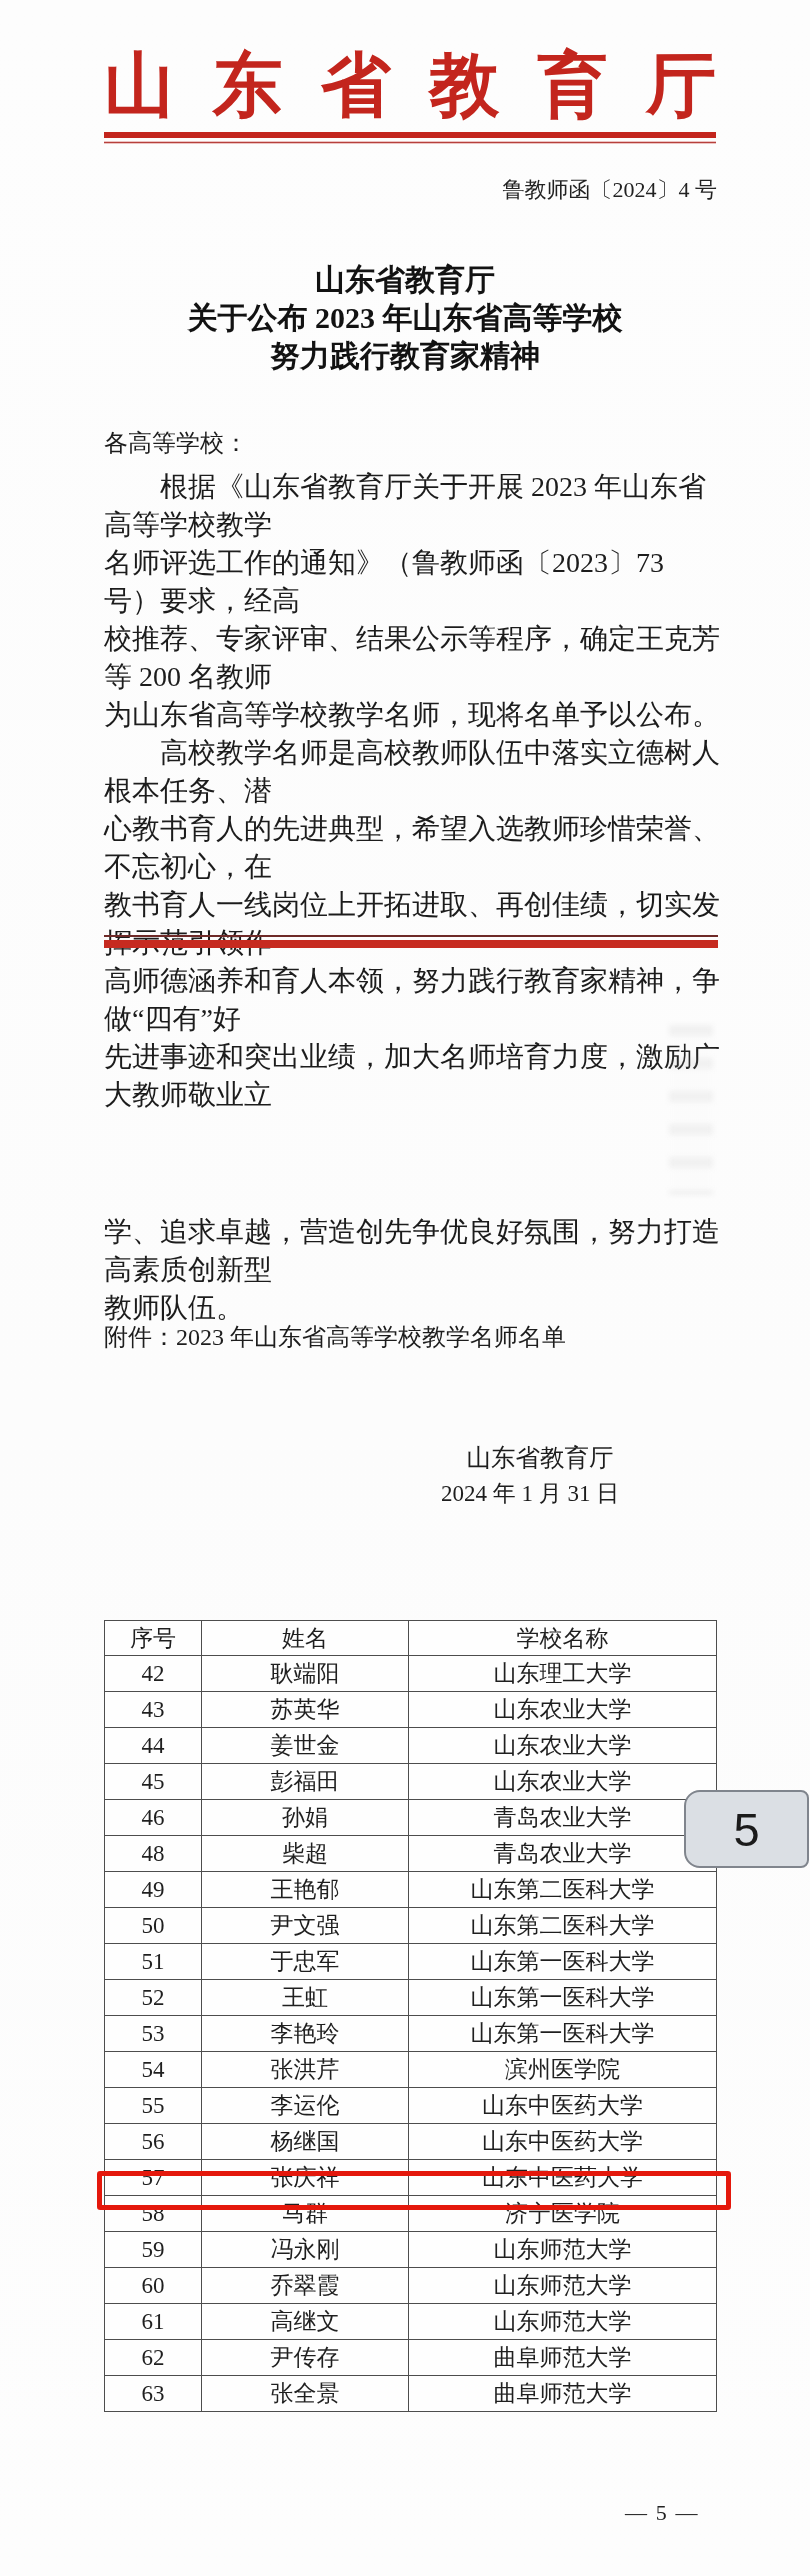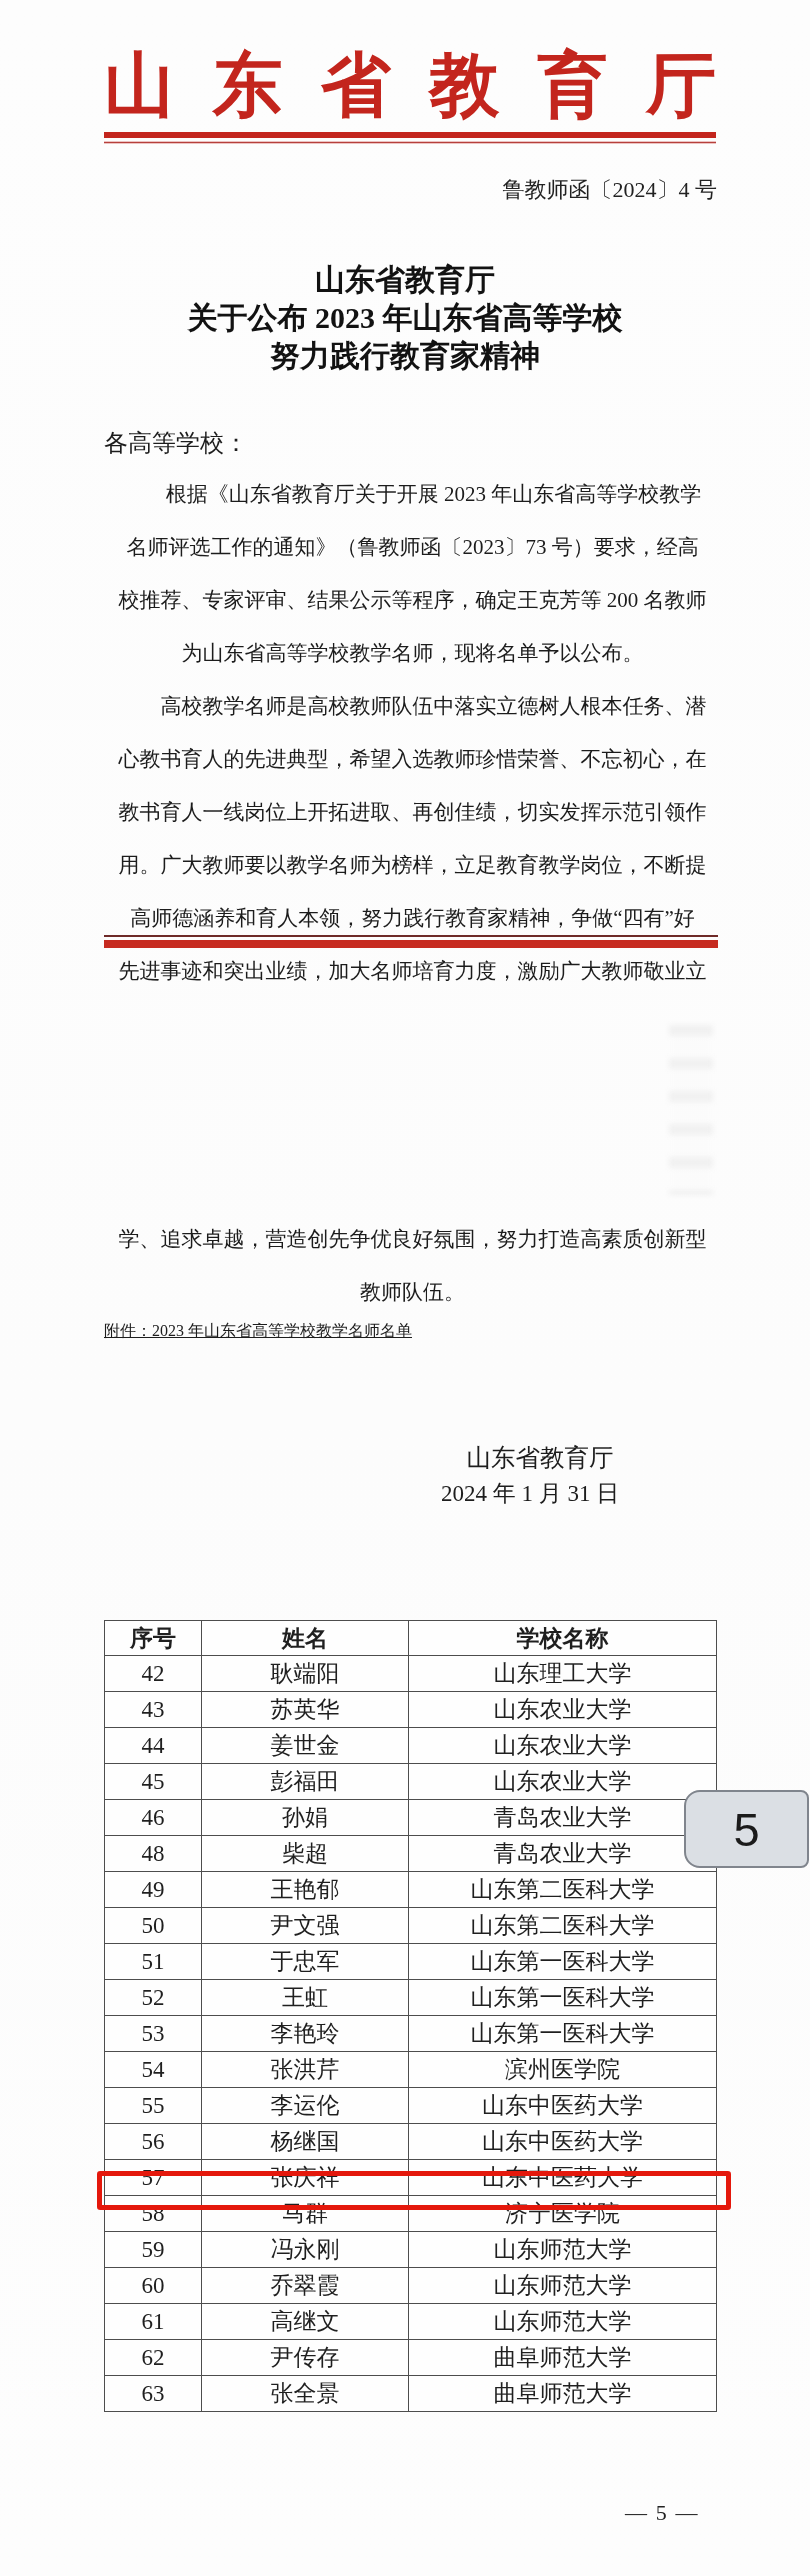--- a/index.html
+++ b/index.html
@@ -19,44 +19,44 @@
   .rule-thin  { position:absolute; left:104px; top:141px; width:612px; height:3.2px;
     background:linear-gradient(180deg,#ecc2c1 0 25%, #b6403c 25% 75%, #ecc2c1 75% 100%); }
   .doc-number { position:absolute; top:175px; right:93px; font-size:22px; color:#222; }
   
   .title-block {
     position:absolute; top:261px; left:0; width:810px;
     text-align:center; font-weight:bold; font-size:30px; line-height:38px; color:#121212;
   }
   
   .salutation { position:absolute; top:427px; left:104px; font-size:24px; }
-  .body-block { position:absolute; left:104px; width:617px; font-size:21px; line-height:53px; color:#1c1c1c;text-align:center; }
+  .body-block { position:absolute; left:104px; width:617px; font-size:28px; line-height:38px; color:#1c1c1c; }
   .body-1 { top:468px; }
   .body-2 { top:1197px;margin-top:16px; }
   .sep-thin  { position:absolute; left:104px; top:935px; width:614px; height:2.4px; background:#6e2a28; }
   .sep-thick { position:absolute; left:104px; top:940px; width:614px; height:8px; background:#c62a20; }
   .artifact {
     position:absolute; left:669px; top:1025px; width:44px; height:170px; opacity:.45;
     background:repeating-linear-gradient(180deg, rgba(170,170,170,.30) 0 11px, rgba(235,235,235,.08) 11px 33px);
     filter:blur(2.4px); pointer-events:none;
   }
-  .attachment { position:absolute; top:1321px; left:104px; font-size:16px;text-decoration:underline; }
+  .attachment { position:absolute; top:1321px; left:104px; font-size:24px; }
   .sig-org  { position:absolute; top:1441px; left:449px; width:182px; text-align:center; font-size:24.5px; }
   .sig-date { position:absolute; top:1478px; left:441px; width:198px; text-align:left; font-size:23px; }
   
   #name-table {
     position:absolute; left:104px; top:1620px; width:612px;
     border-collapse:collapse; table-layout:fixed; background:#fefefe;
   }
   #name-table col.c1 { width:97px; } #name-table col.c2 { width:207px; } #name-table col.c3 { width:308px; }
   #name-table th, #name-table td {
     border:1.6px solid var(--border-gray,#4d4d4d); text-align:center; vertical-align:middle;
     padding:0; font-size:23px; color:#1f1f1f; overflow:hidden; white-space:nowrap;
   }
-  #name-table th { height:34px; font-weight:bold; }
+  #name-table th { height:34px; font-weight:normal; }
   #name-table td { height:35px; }
   
   #highlight-box {
     position:absolute; box-sizing:border-box;
     border:5.5px solid var(--highlight-red,#e4180c); border-radius:3.2px;
     z-index:6; pointer-events:none;
   }
   .page-tab {
     position:absolute; left:684px; top:1790px; width:125px; height:78px; box-sizing:border-box;
     background:var(--tab-bg,#dbdfe4); border:2.4px solid var(--tab-border,#80858d);
@@ -95,21 +95,20 @@
   <div class="salutation">各高等学校：</div>
 
   <div class="body-block body-1">
       <div class="doc-line">　　根据《山东省教育厅关于开展 2023 年山东省高等学校教学</div>
       <div class="doc-line">名师评选工作的通知》（鲁教师函〔2023〕73 号）要求，经高</div>
       <div class="doc-line">校推荐、专家评审、结果公示等程序，确定王克芳等 200 名教师</div>
       <div class="doc-line">为山东省高等学校教学名师，现将名单予以公布。</div>
       <div class="doc-line">　　高校教学名师是高校教师队伍中落实立德树人根本任务、潜</div>
       <div class="doc-line">心教书育人的先进典型，希望入选教师珍惜荣誉、不忘初心，在</div>
       <div class="doc-line">教书育人一线岗位上开拓进取、再创佳绩，切实发挥示范引领作</div>
-      <div class="doc-line">用。广大教师要以教学名师为榜样，立足教育教学岗位，不断提</div>
       <div class="doc-line">高师德涵养和育人本领，努力践行教育家精神，争做“四有”好</div>
       <div class="doc-line">先进事迹和突出业绩，加大名师培育力度，激励广大教师敬业立</div>
     </div>
 
   <div class="sep-thin"></div>
   <div class="sep-thick"></div>
 
   <div class="artifact"></div>
 
   <div class="body-block body-2">

